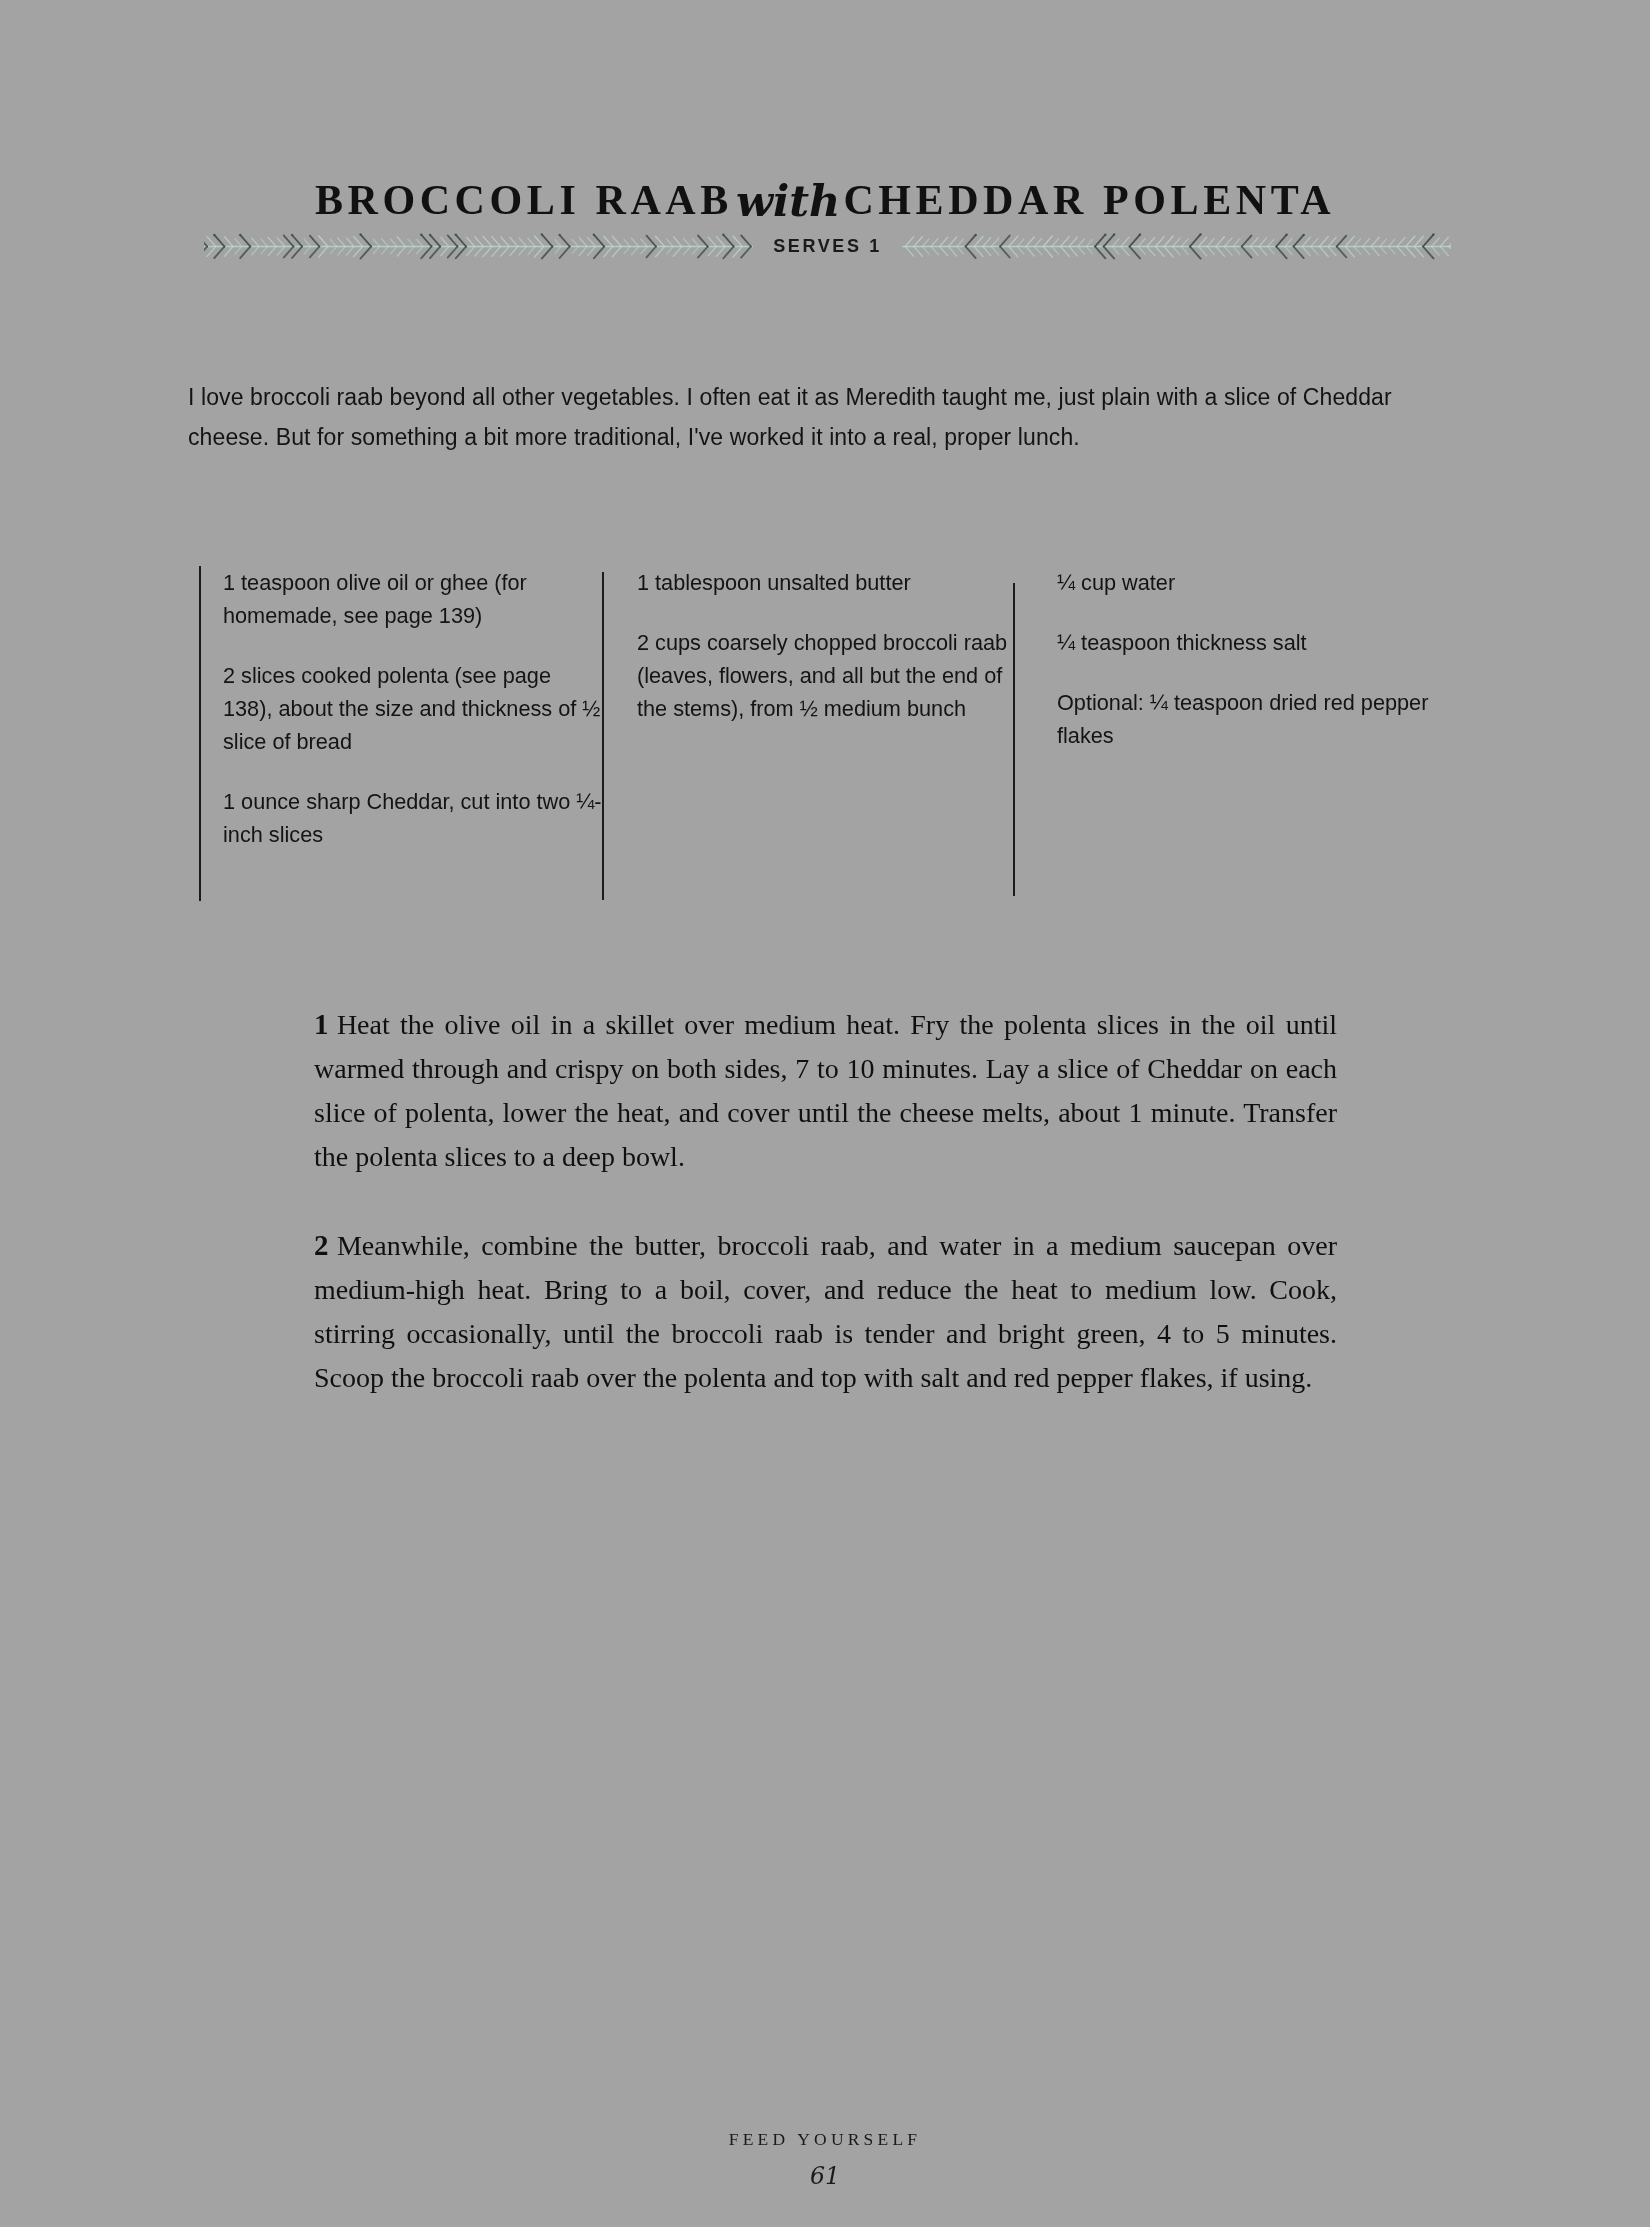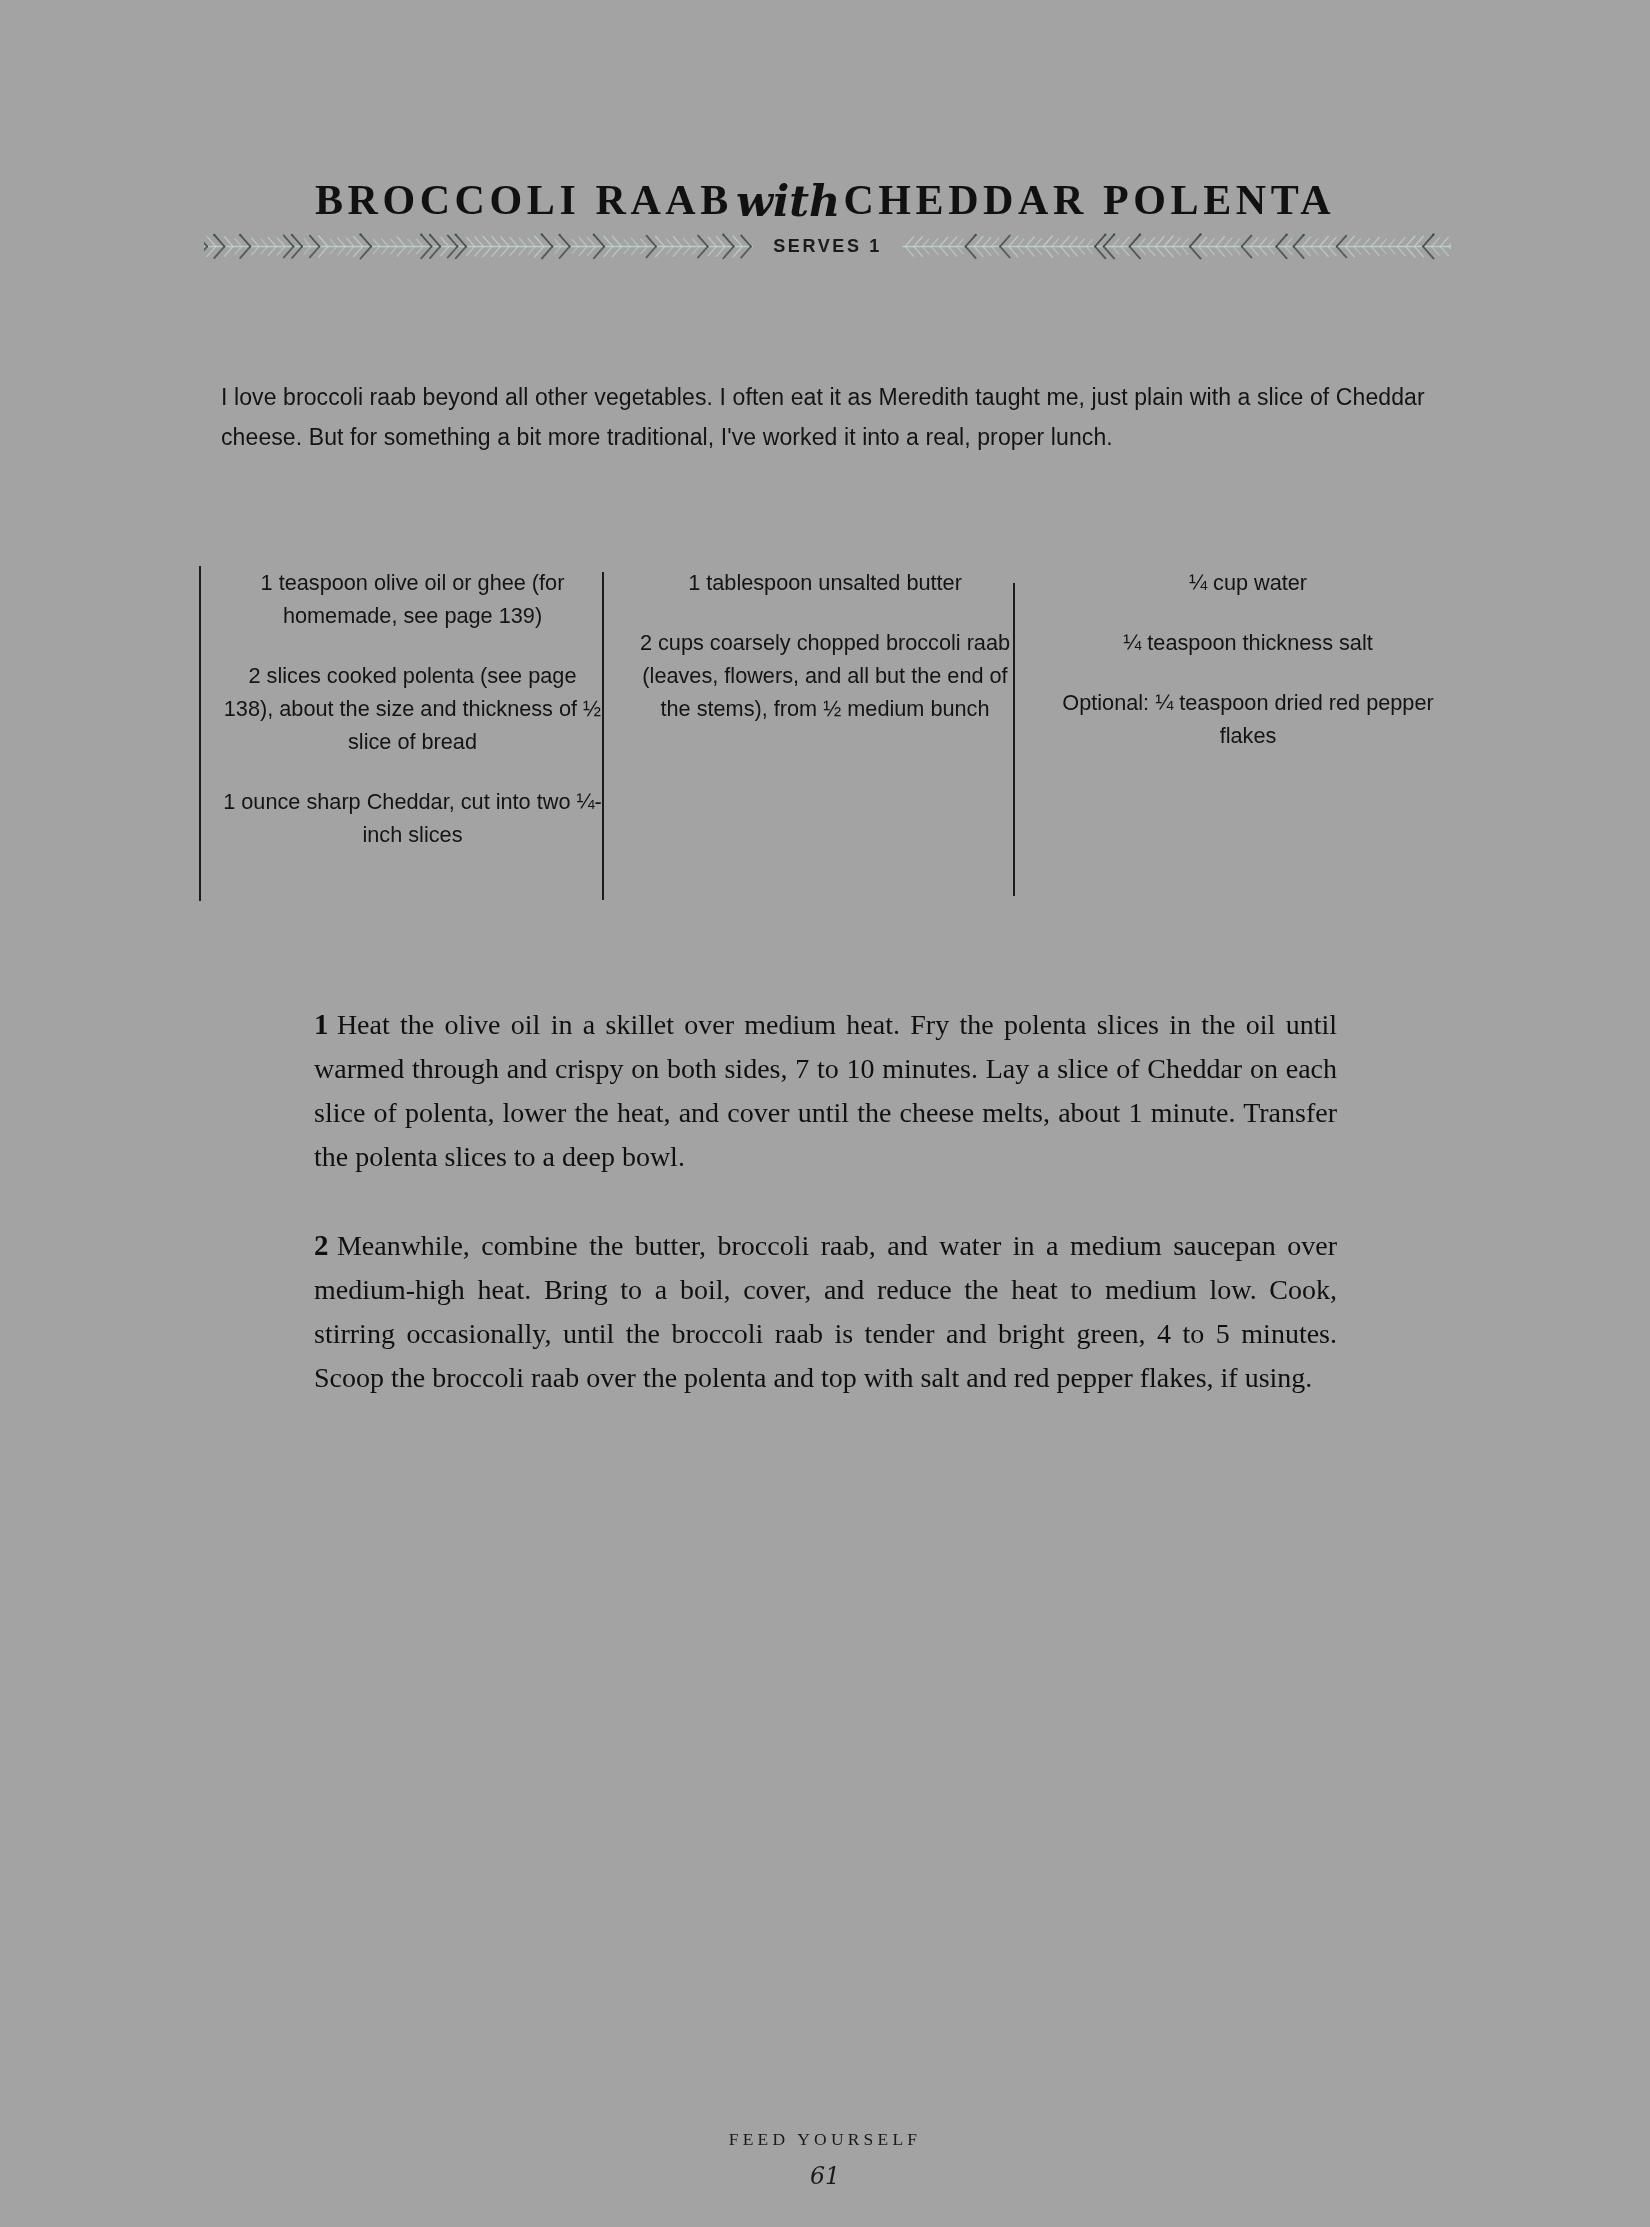--- a/index.html
+++ b/index.html
@@ -71,21 +71,21 @@
     font-weight: bold;
     font-size: 18px;
     letter-spacing: 2.6px;
     color: #1a1a1a;
     white-space: nowrap;
   }
 
   
   .intro {
     position: absolute;
-    left: 221px;
+    left: 188px;
     top: 354px;
     width: 1247px;
     font-family: "Liberation Sans", sans-serif;
     font-size: 23px;
     line-height: 40px;
     color: #141414;
     letter-spacing: 0.1px;
   }
 
   
@@ -114,21 +114,21 @@
     width: 2.3px;
     background: #1b1b1b;
   }
   .col-1 { flex: 0 0 403px; }
   .col-1::before { top: 0px;  height: 335px; }
   .col-2 { flex: 0 0 411px; padding-left: 31px; }
   .col-2::before { top: 6px;  height: 328px; }
   .col-3 { flex: 0 0 426px; padding-left: 40px; }
   .col-3::before { top: 16.7px; height: 313px; }
 
-  .ing-item { margin: 0 0 27px 4px; text-align: center; }
+  .ing-item { margin: 0 0 27px 4px; }
   .ing-item:last-child { margin-bottom: 0; }
 
   
   .steps {
     position: absolute;
     left: 314px;
     top: 1002px;
     width: 1023px;
     font-family: "Liberation Serif", serif;
     font-size: 28px;

